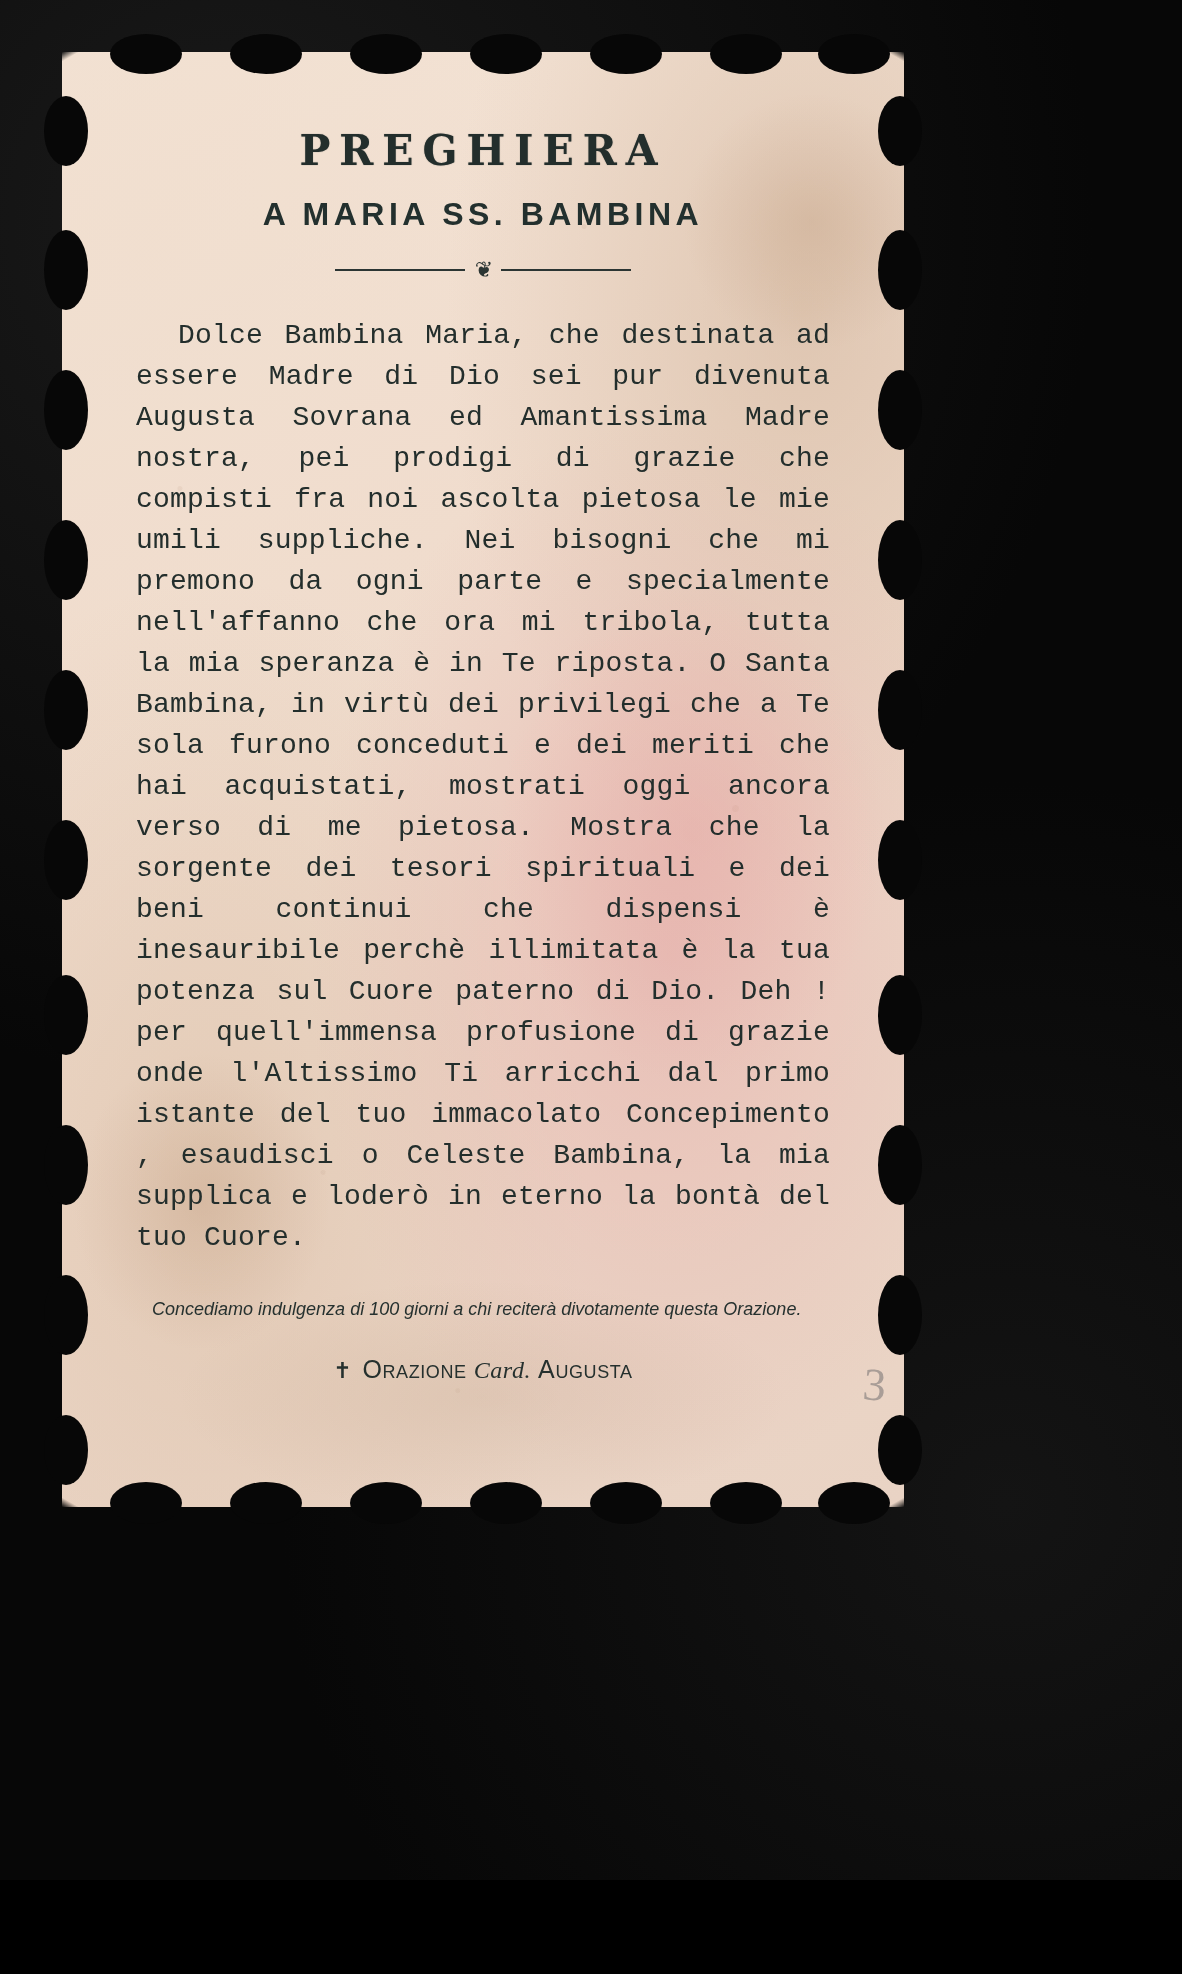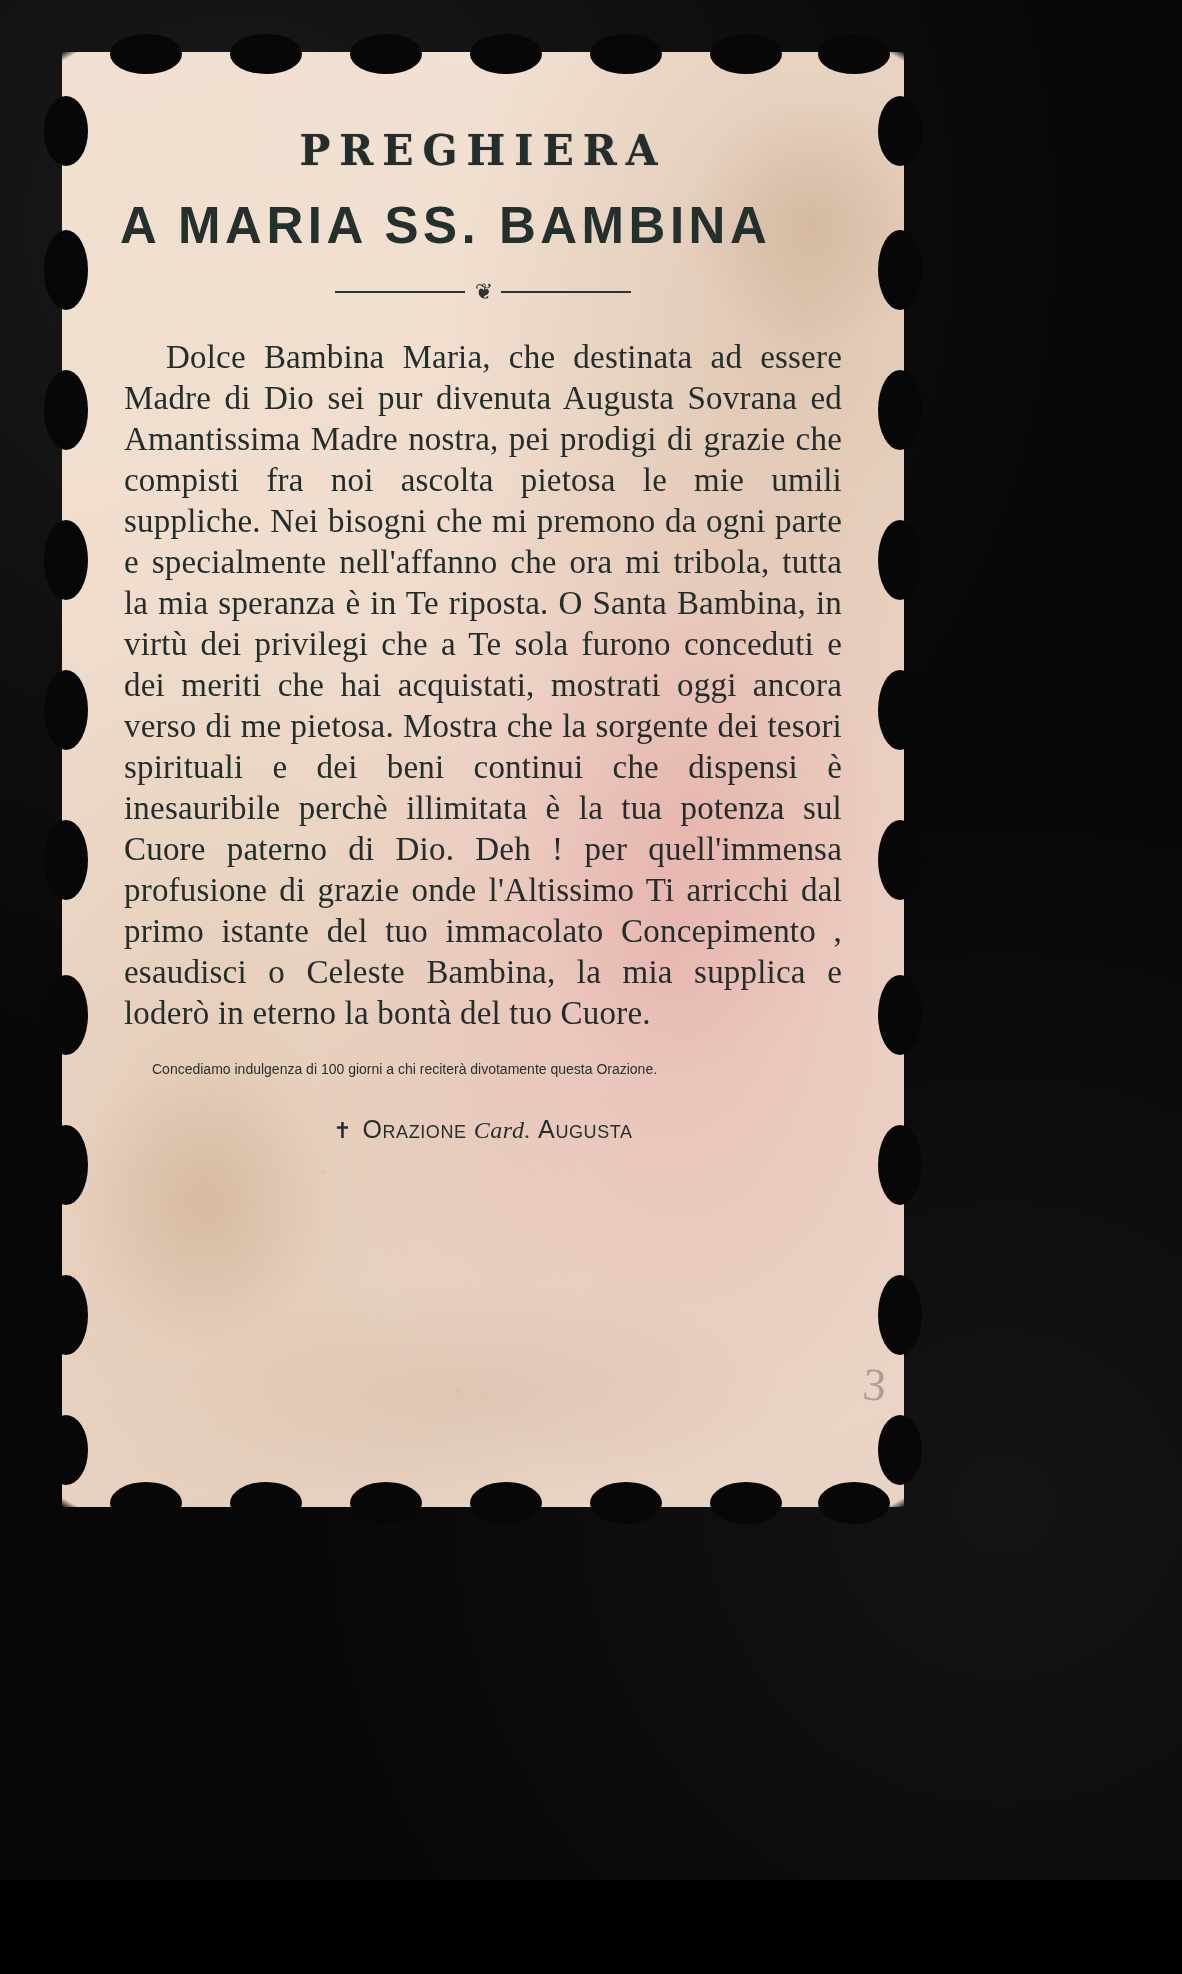--- a/index.html
+++ b/index.html
@@ -83,24 +83,24 @@
     font-weight: bold;
     font-size: 41px;
     letter-spacing: 9px;
     color: #232e2c;
     text-shadow: 0 0 1px rgba(35,46,44,.5);
     margin: 0 0 22px 0;
     transform: scaleY(1.06);
   }
 
   .title-sub {
-    text-align: left;
+    text-align: center;
     font-family: "Liberation Sans", sans-serif;
     font-weight: bold;
-    font-size: 51px;
+    font-size: 32px;
     letter-spacing: 4.5px;
     color: #23302e;
     margin: 0 0 10px 0;
   }
 
   .rule {
     display: flex;
     align-items: center;
     justify-content: center;
     margin: 26px 0 34px 0;
@@ -112,39 +112,40 @@
   }
   .rule .orn {
     font-size: 22px;
     color: #2b3533;
     padding: 0 10px;
     line-height: 1;
     letter-spacing: -2px;
   }
 
   .prayer {
-    font-family: Liberation Serif, serif;
-    font-size: 33px;
+    font-family: Liberation Mono, monospace;
+    font-size: 28px;
     line-height: 41px;
     text-align: justify;
     text-align-last: left;
     color: #232e2c;
     letter-spacing: .2px;
-    margin: 4px;
+    margin: 16px;
   }
   .prayer .indent { display: inline-block; width: 42px; }
 
   .indulgence {
-    margin-top: 20px;
-    font-family: "Liberation Sans", sans-serif;
-    font-size: 14px;
+    margin-top: 36px;
+    font-family: "Liberation Sans", sans-serif;
+    font-size: 18px;
     line-height: 31px;
     color: #26312f;
     text-align: justify;
     text-align-last: left;
+    font-style: italic;
   }
   .indulgence .indent { display: inline-block; width: 32px; }
 
   .signature {
     margin-top: 30px;
     text-align: center;
     font-size: 23px;
     color: #25302e;
     font-family: "Liberation Sans", sans-serif;
     letter-spacing: .6px;

